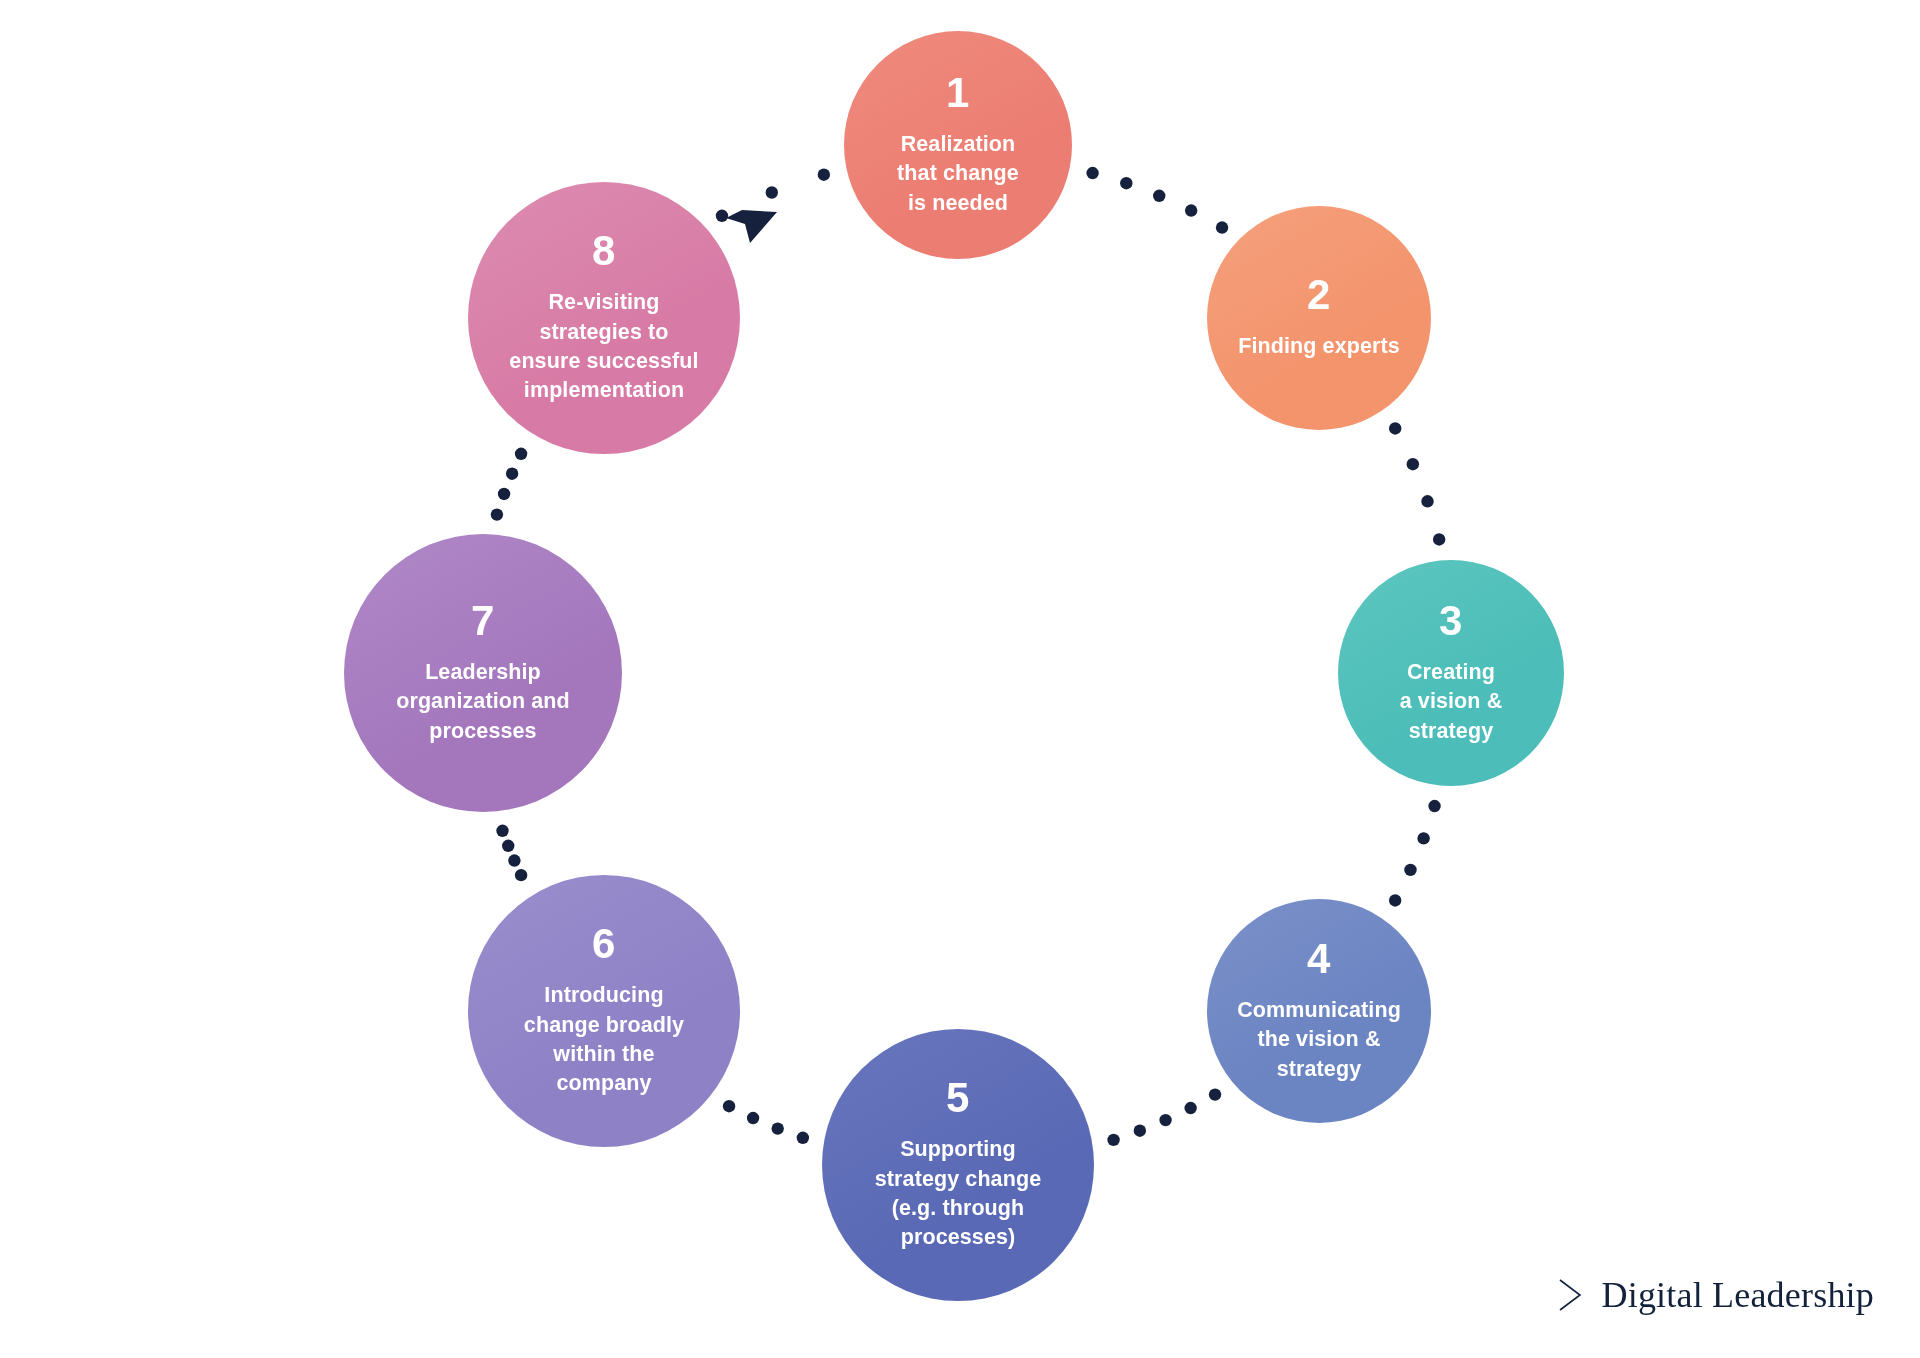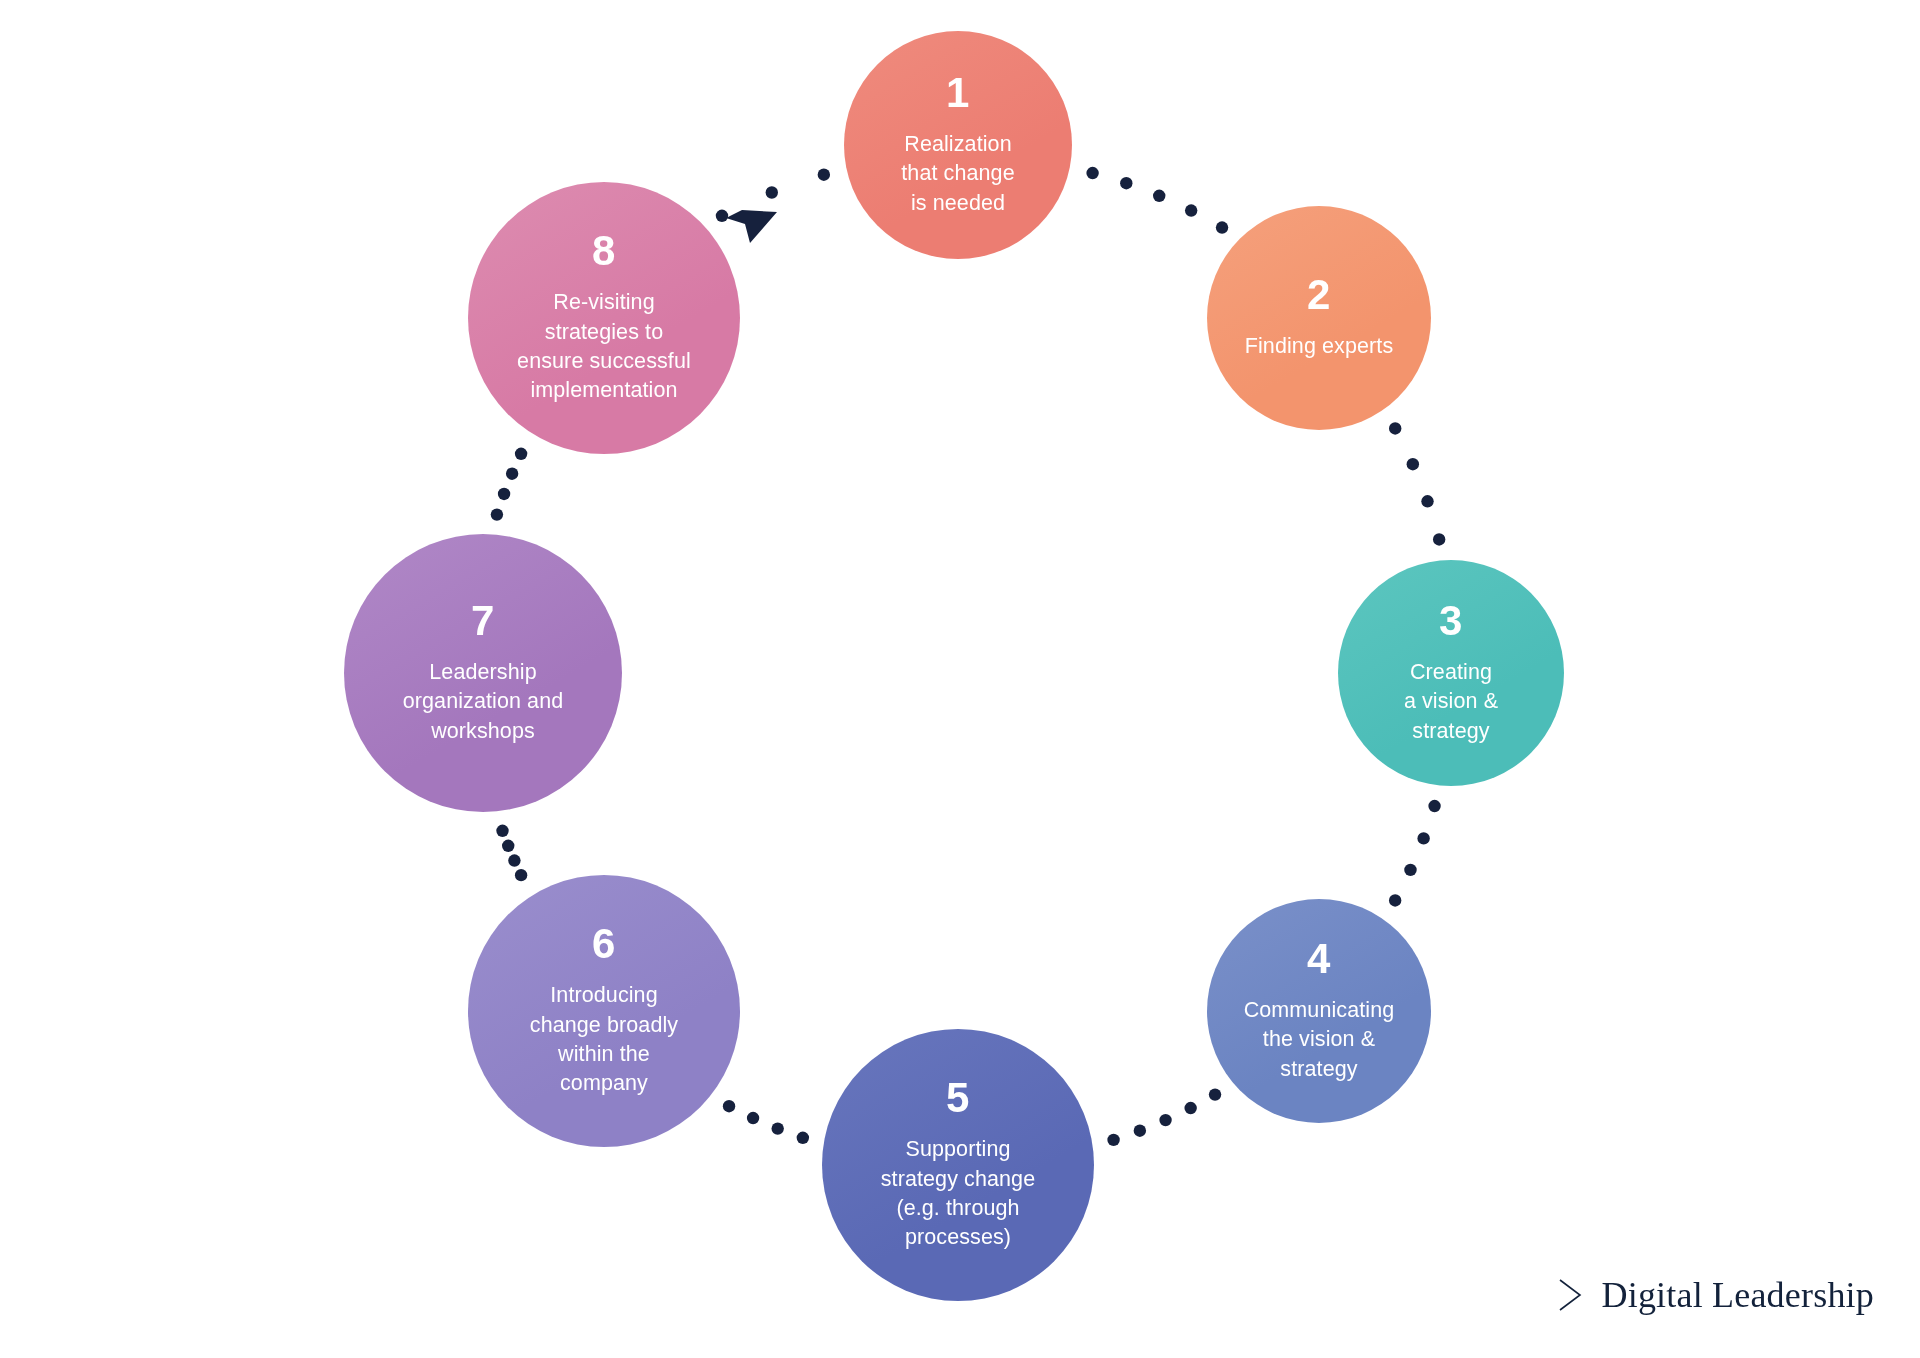--- a/index.html
+++ b/index.html
@@ -49,21 +49,21 @@
   .step-number {
     font-size: 42px;
     font-weight: 700;
     line-height: 1;
     letter-spacing: 0.5px;
     margin-bottom: 16px;
     color: #ffffff;
   }
   .step-label {
     font-size: 21.5px;
-    font-weight: 400;
+    font-weight: 700;
     line-height: 1.37;
     color: #ffffff;
     letter-spacing: 0.1px;
     max-width: 100%;
   }
 
   
   #brand-logo {
     position: absolute;
     right: 46px;
@@ -179,21 +179,21 @@
           <div>change broadly</div>
           <div>within the</div>
           <div>company</div>
         </div>
       </div>
       <div class="step-node" style="left: 344px; top: 534px; width: 278px; height: 278px; background: linear-gradient(150deg, rgb(176, 136, 199) 0%, rgb(164, 119, 189) 62%);">
         <div class="step-number">7</div>
         <div class="step-label">
           <div>Leadership</div>
           <div>organization and</div>
-          <div>workshops</div>
+          <div>processes</div>
         </div>
       </div>
       <div class="step-node" style="left: 468px; top: 182px; width: 272px; height: 272px; background: linear-gradient(150deg, rgb(221, 140, 176) 0%, rgb(215, 122, 165) 62%);">
         <div class="step-number">8</div>
         <div class="step-label">
           <div>Re-visiting</div>
           <div>strategies to</div>
           <div>ensure successful</div>
           <div>implementation</div>
         </div>

